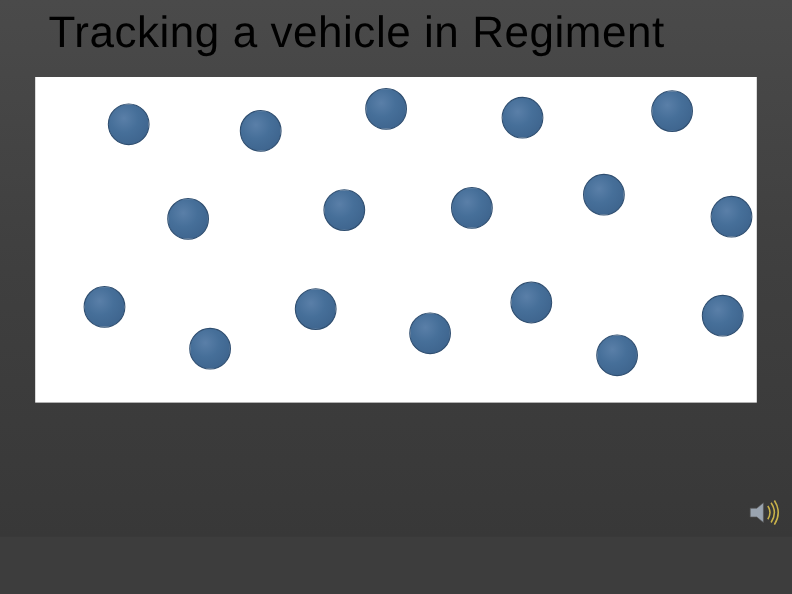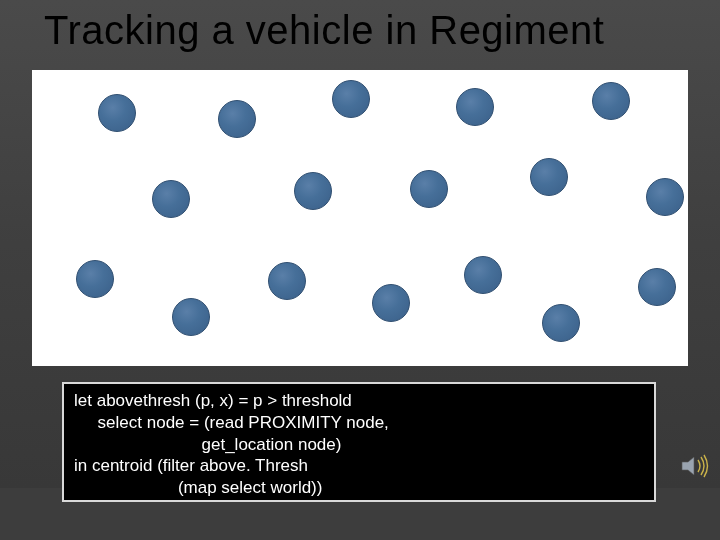--- a/index.html
+++ b/index.html
@@ -85,25 +85,20 @@
       <div class="dot" style="left: 614px; top: 108px;"></div>
       <div class="dot" style="left: 44px; top: 190px;"></div>
       <div class="dot" style="left: 140px; top: 228px;"></div>
       <div class="dot" style="left: 236px; top: 192px;"></div>
       <div class="dot" style="left: 340px; top: 214px;"></div>
       <div class="dot" style="left: 432px; top: 186px;"></div>
       <div class="dot" style="left: 510px; top: 234px;"></div>
       <div class="dot" style="left: 606px; top: 198px;"></div>
     </div>
 
-  <div class="codebox"><span>let abovethresh (p, x) = p &gt; threshold</span>
-<span>     select node = (read PROXIMITY node,</span>
-<span>                           get_location node)</span>
-<span>in centroid (filter above. Thresh</span>
-<span>                      (map select world))</span></div>
 
   <div class="speaker-icon">
     <svg viewBox="0 0 30 24">
       <path d="M2 8 L8 8 L14 3 L14 21 L8 16 L2 16 Z" fill="#9aa4b0" stroke="#555" stroke-width="0.6"></path>
       <path d="M18 6 Q22 12 18 18" fill="none" stroke="#c9b24a" stroke-width="1.4"></path>
       <path d="M21 3 Q27 12 21 21" fill="none" stroke="#c9b24a" stroke-width="1.4"></path>
       <path d="M24 1 Q31 12 24 23" fill="none" stroke="#c9b24a" stroke-width="1.4"></path>
     </svg>
   </div>
 

